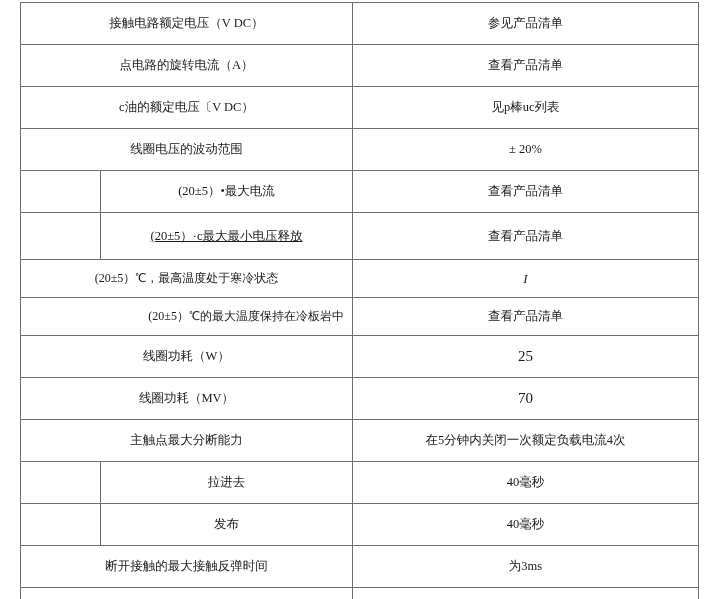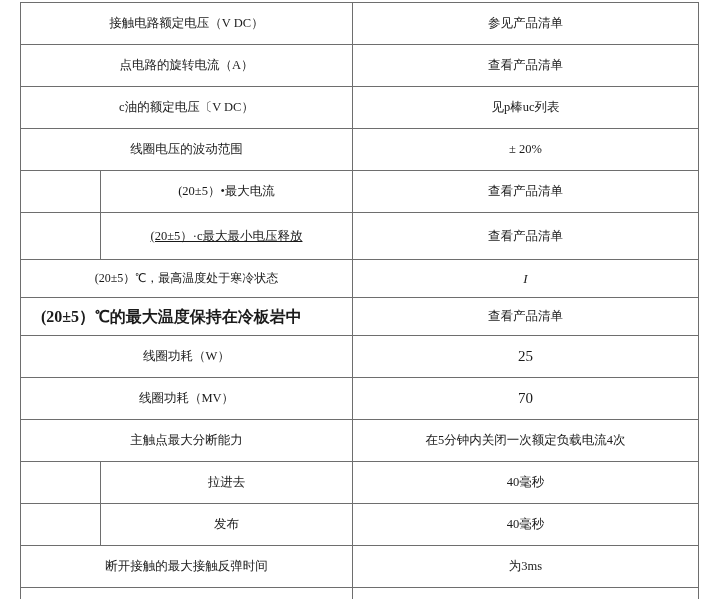--- a/index.html
+++ b/index.html
@@ -18,21 +18,21 @@
     border-collapse: collapse;
     table-layout: fixed;
     width: 678px;
     margin: 2px 20px 0 20px;
     font-size: 12.5px;
   }
   #spec-table td {
     border: 1px solid #6e6e6e;
     text-align: center;
     vertical-align: middle;
-    padding: 5px 20px;
+    padding: 5px 8px;
     line-height: 1.35;
     white-space: nowrap;
     overflow: hidden;
   }
   td.blank {
     border-top: none;
     border-bottom: none;
     border-left: 1px solid #6e6e6e;
     border-right: none;
   }
@@ -79,21 +79,21 @@
       <tr>
         <td class="blank"></td>
         <td class="label-cell tall">(20±5）·c最大最小电压释放</td>
         <td class="value-cell ">查看产品清单</td>
       </tr>
       <tr>
         <td colspan="2" class="label-cell small" style="text-align: center; font-size: 12px; margin-left: 20px;">(20±5）℃，最高温度处于寒冷状态</td>
         <td class="value-cell italic-i">I</td>
       </tr>
       <tr>
-        <td colspan="2" class="label-cell small" style="text-align: left; font-size: 16px; font-weight: bold;">(20±5）℃的最大温度保持在冷板岩中</td>
+        <td colspan="2" class="label-cell small" style="text-align: right; font-size: 12px;">(20±5）℃的最大温度保持在冷板岩中</td>
         <td class="value-cell ">查看产品清单</td>
       </tr>
       <tr>
         <td colspan="2" class="label-cell mid">线圈功耗（W）</td>
         <td class="value-cell big-num">25</td>
       </tr>
       <tr>
         <td colspan="2" class="label-cell mid">线圈功耗（MV）</td>
         <td class="value-cell big-num">70</td>
       </tr>

